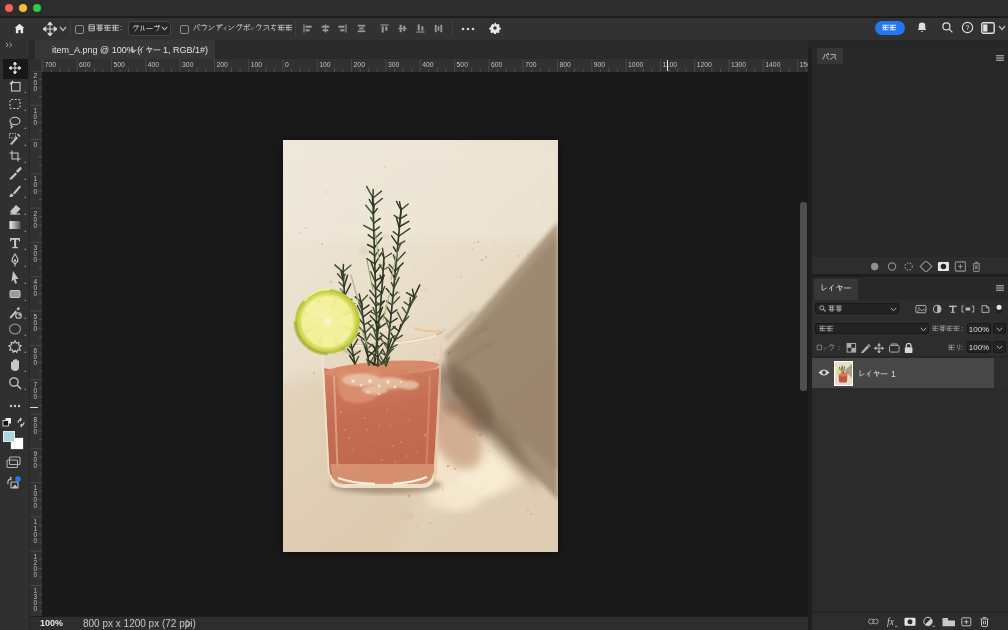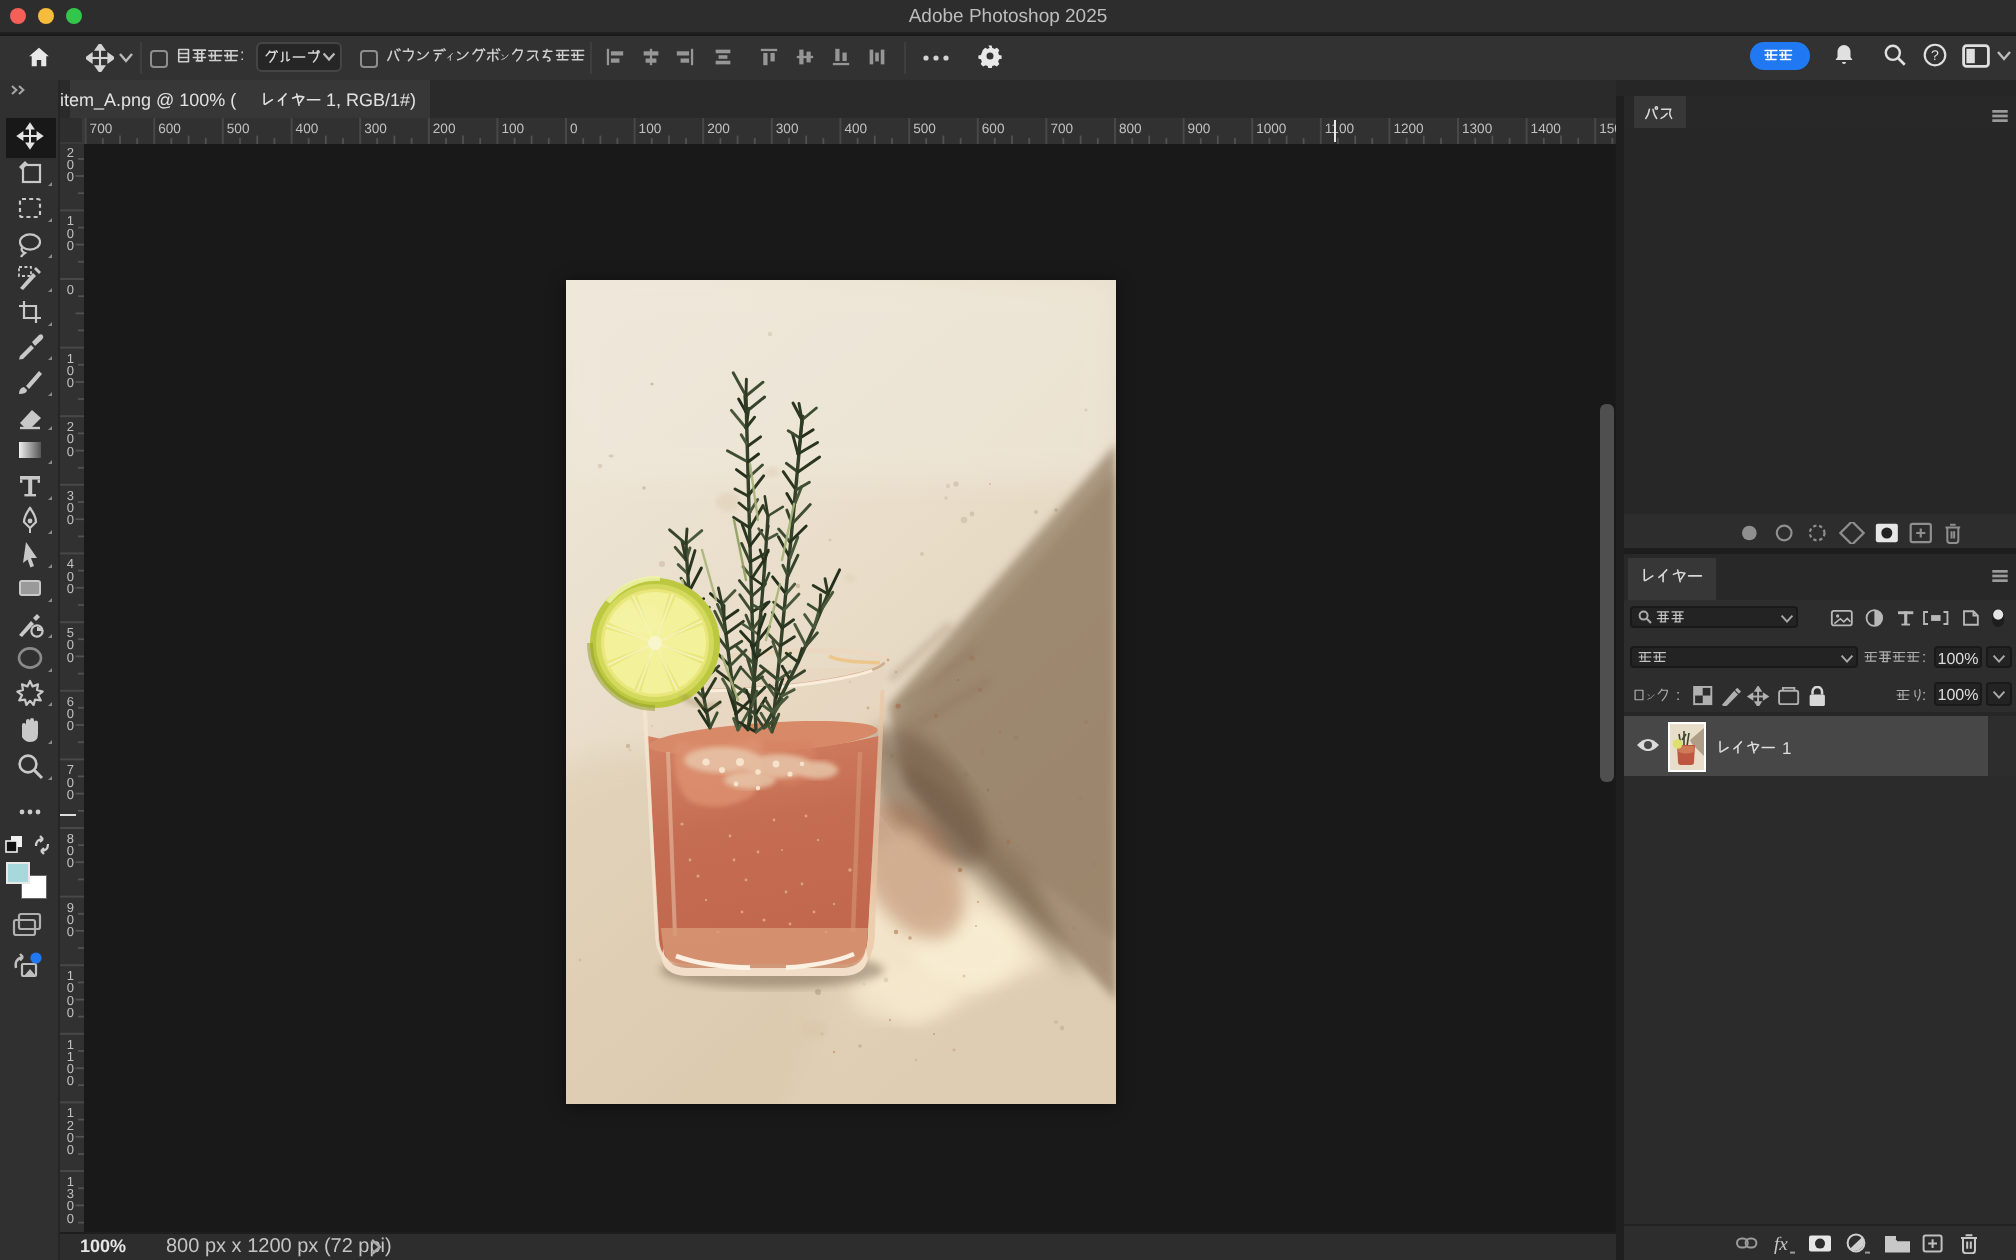--- a/index.html
+++ b/index.html
@@ -3,21 +3,20 @@
 *{margin:0;padding:0;box-sizing:border-box}
 html,body{width:1008px;height:630px;overflow:hidden;background:#1a1a1a;
 font-family:"Liberation Sans",sans-serif;-webkit-font-smoothing:antialiased}
 .abs{position:absolute}
 svg{display:block}
 </style></head><body>
 <div class="abs" style="left:0;top:0;width:1008px;height:17px;background:#2d2d2d;border-bottom:1px solid #1f1f1f">
 <div class="abs" style="left:5.4px;top:3.5px;width:8px;height:8px;border-radius:50%;background:#f45f58"></div>
 <div class="abs" style="left:19px;top:3.5px;width:8px;height:8px;border-radius:50%;background:#f6bd3d"></div>
 <div class="abs" style="left:32.7px;top:3.5px;width:8px;height:8px;border-radius:50%;background:#32c74a"></div>
-<div class="abs" style="left:0;top:3px;width:1008px;text-align:center;font-size:9.5px;color:#bcbcbc">Adobe Photoshop 2025</div>
 </div>
 <div class="abs" style="left:0;top:18px;width:1008px;height:22px;background:#323232">
 <svg class="abs" style="left:14px;top:5px" width="11" height="11" viewBox="0 0 13 13">
 <path d="M6.5 1 L12.3 6 L10.8 6 L10.8 12 L7.8 12 L7.8 8.2 L5.2 8.2 L5.2 12 L2.2 12 L2.2 6 L0.7 6 Z" fill="#e8e8e8"></path>
     </svg>
 <svg class="abs" style="left:43px;top:3.5px" width="14" height="14" viewBox="0 0 14 14">
 <g stroke="#d4d4d4" stroke-width="1.05" fill="#d4d4d4">
 <line x1="7" y1="1.5" x2="7" y2="12.5"></line>
         <line x1="1.5" y1="7" x2="12.5" y2="7"></line>
 <path d="M7 0 L9 2.8 L5 2.8 Z"></path>
@@ -192,21 +191,21 @@
   </svg>
 <svg class="abs" style="left:981px;top:21.5px" width="14" height="12" viewBox="0 0 14 12">
     <rect x="0.8" y="0.8" width="12.4" height="10.4" rx="1.5" fill="none" stroke="#e0e0e0" stroke-width="1.4"></rect>
     <rect x="2.2" y="2.4" width="4.2" height="7.2" fill="#e0e0e0"></rect>
   </svg>
 <svg class="abs" style="left:998px;top:25px" width="8" height="6" viewBox="0 0 8 6">
     <path d="M1 1 L4 4.5 L7 1" stroke="#bbbbbb" stroke-width="1.2" fill="none"></path>
   </svg>
 <div class="abs" style="left:30px;top:40px;width:778px;height:19px;background:#2a2a2a">
 <div class="abs" style="left:5px;top:0;width:180px;height:19px;background:#373737"></div>
-<div class="abs" style="left:0;top:4.5px;font-size:9px;color:#e2e2e2;white-space:nowrap">item_A.png @ 100% (</div>
+<div class="abs" style="left:22px;top:4.5px;font-size:9px;color:#e2e2e2;white-space:nowrap">item_A.png @ 100% (</div>
 </div>
 <div style="position:absolute;left:130px;top:46.0px;">
     <svg width="31" height="9" viewBox="0 0 31 9" style="overflow:visible">
       <g transform="translate(0.0,0.00) scale(0.0740)">
         <path d="M28,10 V78 Q28,86 38,81 L84,52" fill="none" stroke="#e2e2e2" stroke-width="10.5" stroke-linecap="round" stroke-linejoin="round"></path>
       </g>
       <g transform="translate(7.7,0.00) scale(0.0740)">
         <path d="M72,12 Q48,44 20,62 M48,40 V90" fill="none" stroke="#e2e2e2" stroke-width="10.5" stroke-linecap="round" stroke-linejoin="round"></path>
       </g>
       <g transform="translate(15.4,0.00) scale(0.0740)">

